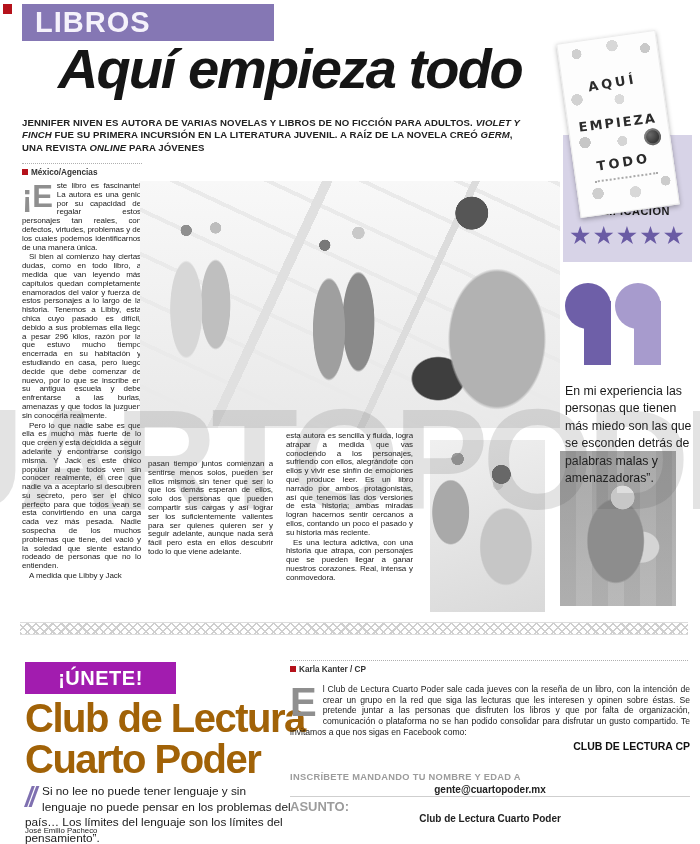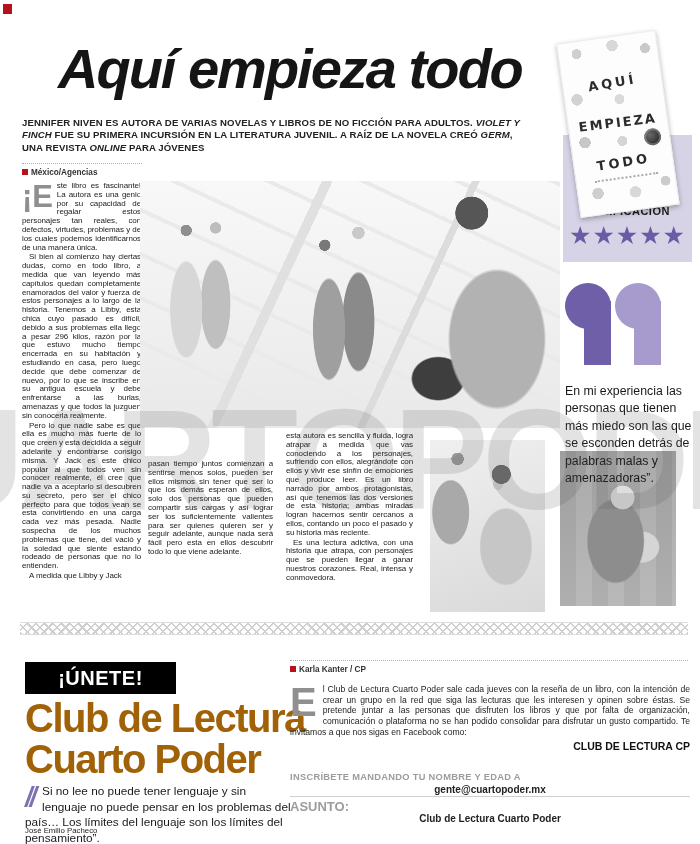--- a/index.html
+++ b/index.html
@@ -103,21 +103,21 @@
     color:rgba(80,80,80,.16);white-space:nowrap;z-index:4;pointer-events:none;}
 
   
   .ornament{position:absolute;left:20px;top:622px;width:668px;height:11px;opacity:.75;
     border-top:1px solid #d2d2d2;border-bottom:1px solid #d2d2d2;
     background:
       repeating-linear-gradient(45deg,#bfbfbf 0 1.5px,rgba(0,0,0,0) 1.5px 6px),
       repeating-linear-gradient(-45deg,#bfbfbf 0 1.5px,rgba(0,0,0,0) 1.5px 6px);}
 
   
-  .join-box{position:absolute;left:25px;top:662px;width:151px;height:32px;background:#000000;color:#fff;
+  .join-box{position:absolute;left:25px;top:662px;width:151px;height:32px;background:#a21caf;color:#fff;
     font-size:20px;font-weight:bold;text-align:center;line-height:32px;letter-spacing:.5px;}
   .club-title{position:absolute;left:25px;top:698px;width:300px;font-size:40px;line-height:1.02;
     color:#a16207;font-weight:bold;letter-spacing:-1.5px;}
   .bl-quote{position:absolute;left:25px;top:784px;width:268px;font-size:11.8px;line-height:1.32;color:#1a1a1a;}
   .bl-qmarks{float:left;color:#7f70b0;font-size:27px;font-weight:bold;font-style:italic;line-height:.9;
     margin:1px 8px 0 0;letter-spacing:-3px;}
   .bl-author{position:absolute;left:25px;top:826px;font-size:7.8px;font-weight:normal;color:#222;}
 
   
   .byline2{position:absolute;left:290px;top:660px;width:398px;border-top:1px dotted #b0b0b0;padding-top:4px;
@@ -131,20 +131,21 @@
   .br-rule{position:absolute;left:290px;top:796px;width:400px;border-top:1px solid #cfcfcf;}
   .subject-label{position:absolute;left:290px;top:799px;width:400px;text-align:left;font-size:13px;font-weight:bold;color:#9c9c9c;}
   .subject-value{position:absolute;left:290px;top:813px;width:400px;text-align:center;font-size:10px;font-weight:bold;color:#222;}
 </style>
 </head>
 <body>
 
 <div class="page">
 
   <div class="corner-sq"></div>
+  <div class="section-banner">LIBROS</div>
   <div class="headline">Aquí empieza todo</div>
   <div class="standfirst">
     <span>JENNIFER NIVEN ES AUTORA DE VARIAS NOVELAS Y LIBROS DE NO FICCIÓN PARA ADULTOS. </span><span class="it">VIOLET Y FINCH</span><span> FUE SU PRIMERA INCURSIÓN EN LA LITERATURA JUVENIL. A RAÍZ DE LA NOVELA CREÓ </span><span class="it">GERM</span><span>, UNA REVISTA </span><span class="it">ONLINE</span><span> PARA JÓVENES</span>
   </div>
   <div class="byline">
     <span class="sq"></span><span>México/Agencias</span>
   </div>
 
   <div class="col col1">
     <p><span class="dropcap">¡E</span><span>ste libro es fascinante! La autora es una genio por su capacidad de regalar estos personajes tan reales, con defectos, virtudes, problemas y de los cuales podemos identificarnos de una manera única.</span></p>

